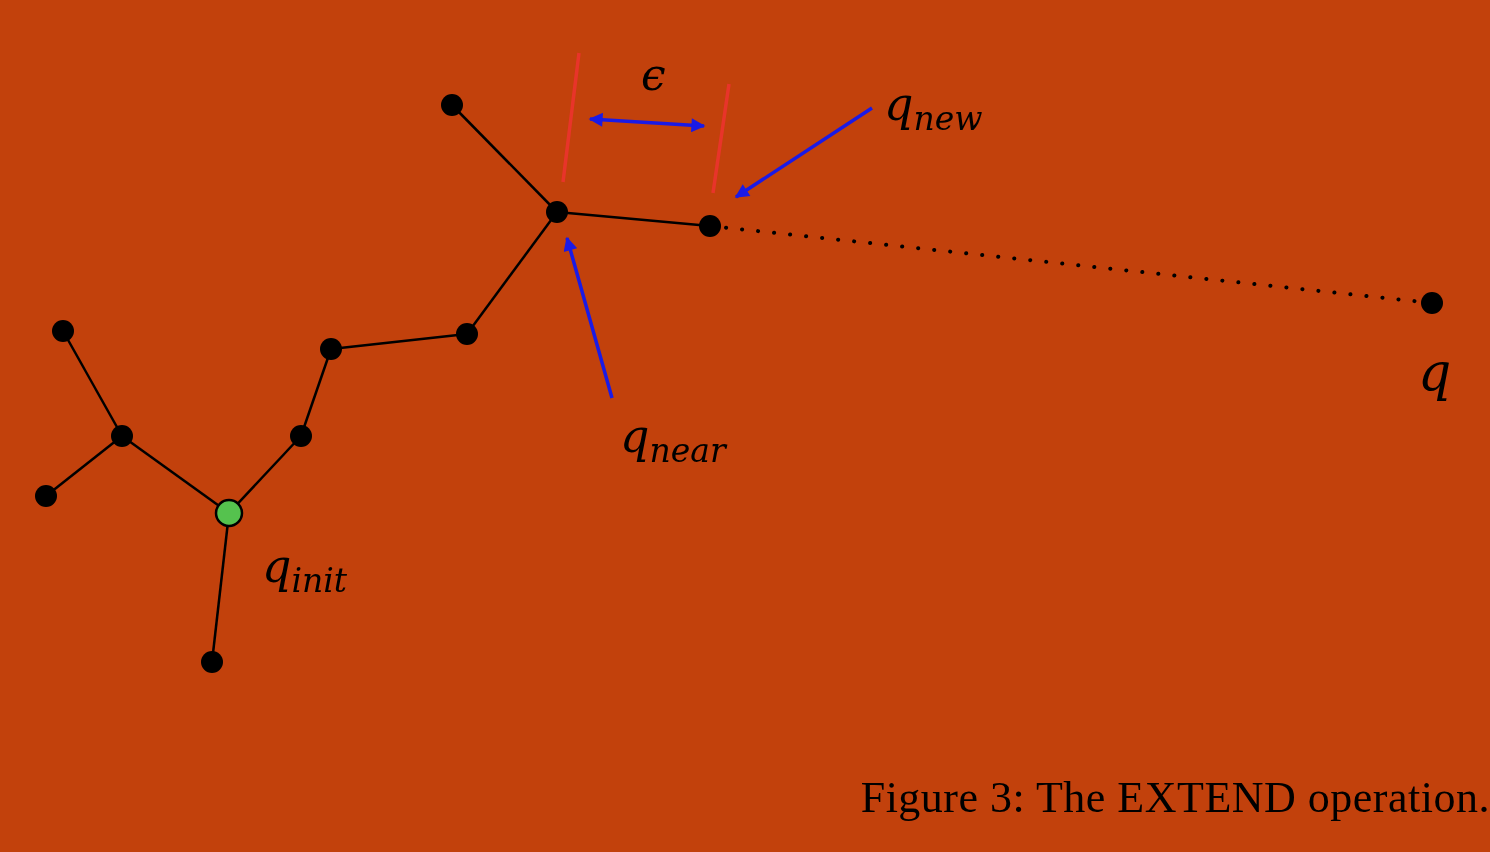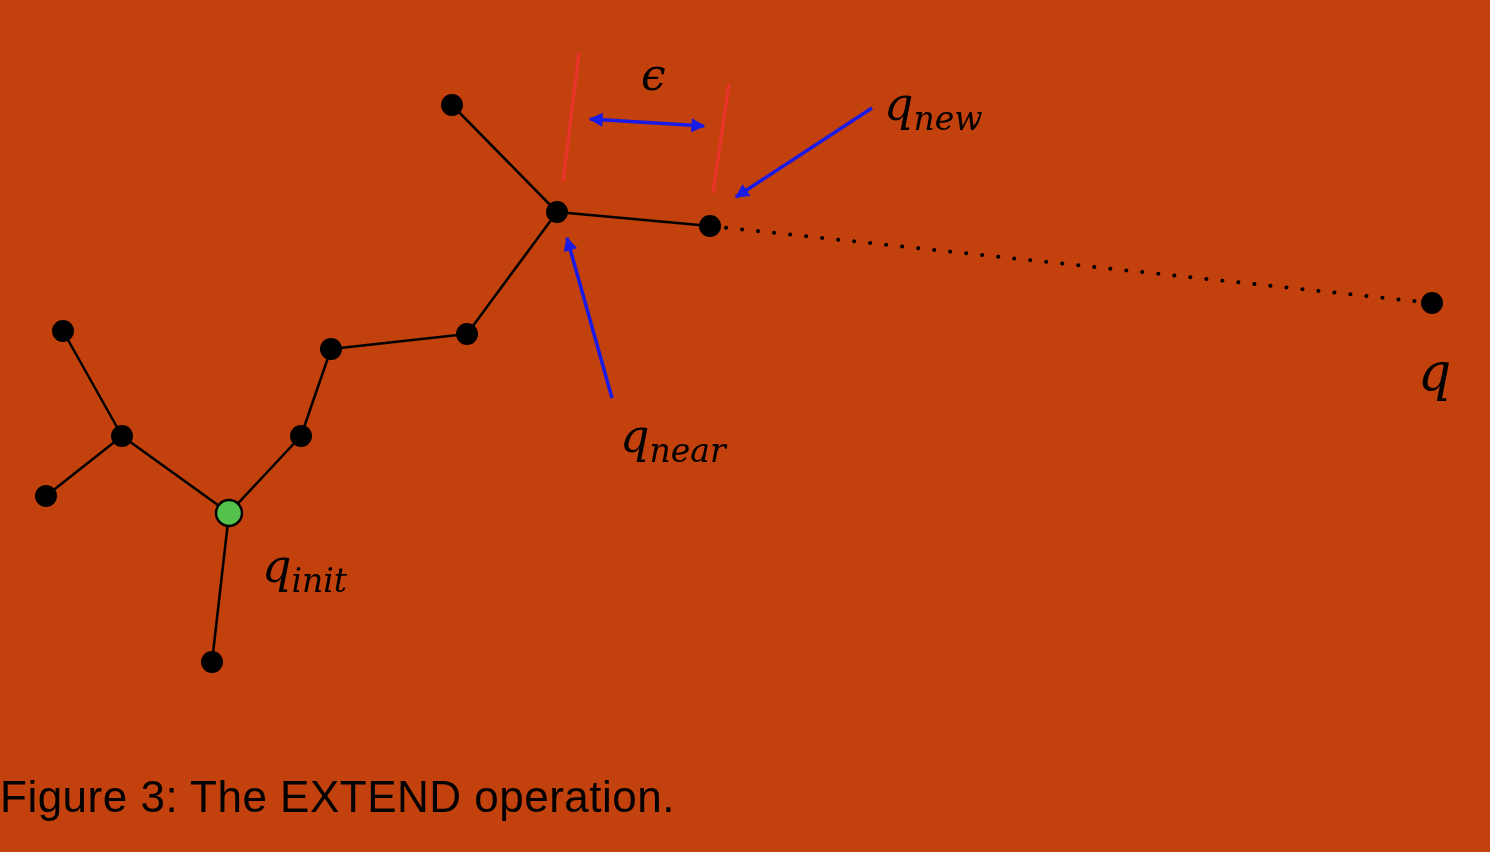--- a/index.html
+++ b/index.html
@@ -20,22 +20,22 @@
   #diagram {
     position: absolute;
     left: 0;
     top: 0;
   }
   .caption {
     position: absolute;
     top: 772px;
     left: 0;
     width: 100%;
-    text-align: left;
-    font-family: Liberation Sans, sans-serif;
+    text-align: right;
+    font-family: Liberation Serif, serif;
     font-size: 44px;
     color: #000000;
     letter-spacing: 0.5px;
   }
   svg text {
     font-family: "DejaVu Serif", serif;
     font-style: italic;
     fill: #000000;
   }
 </style>

